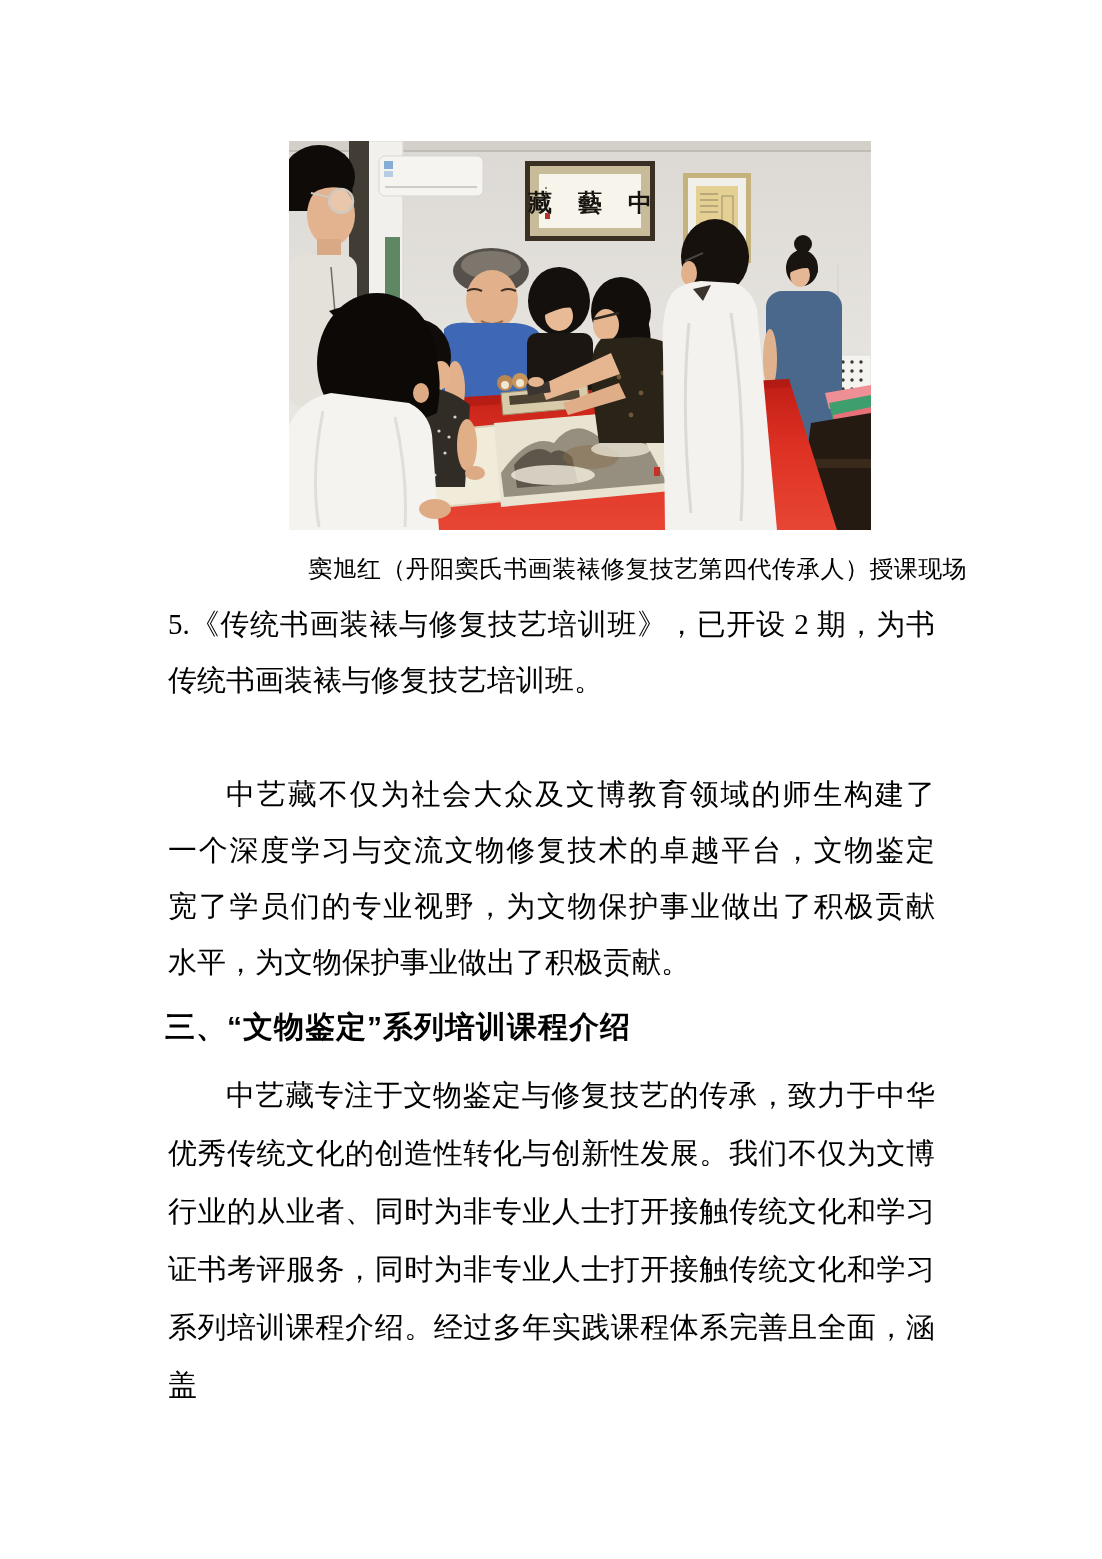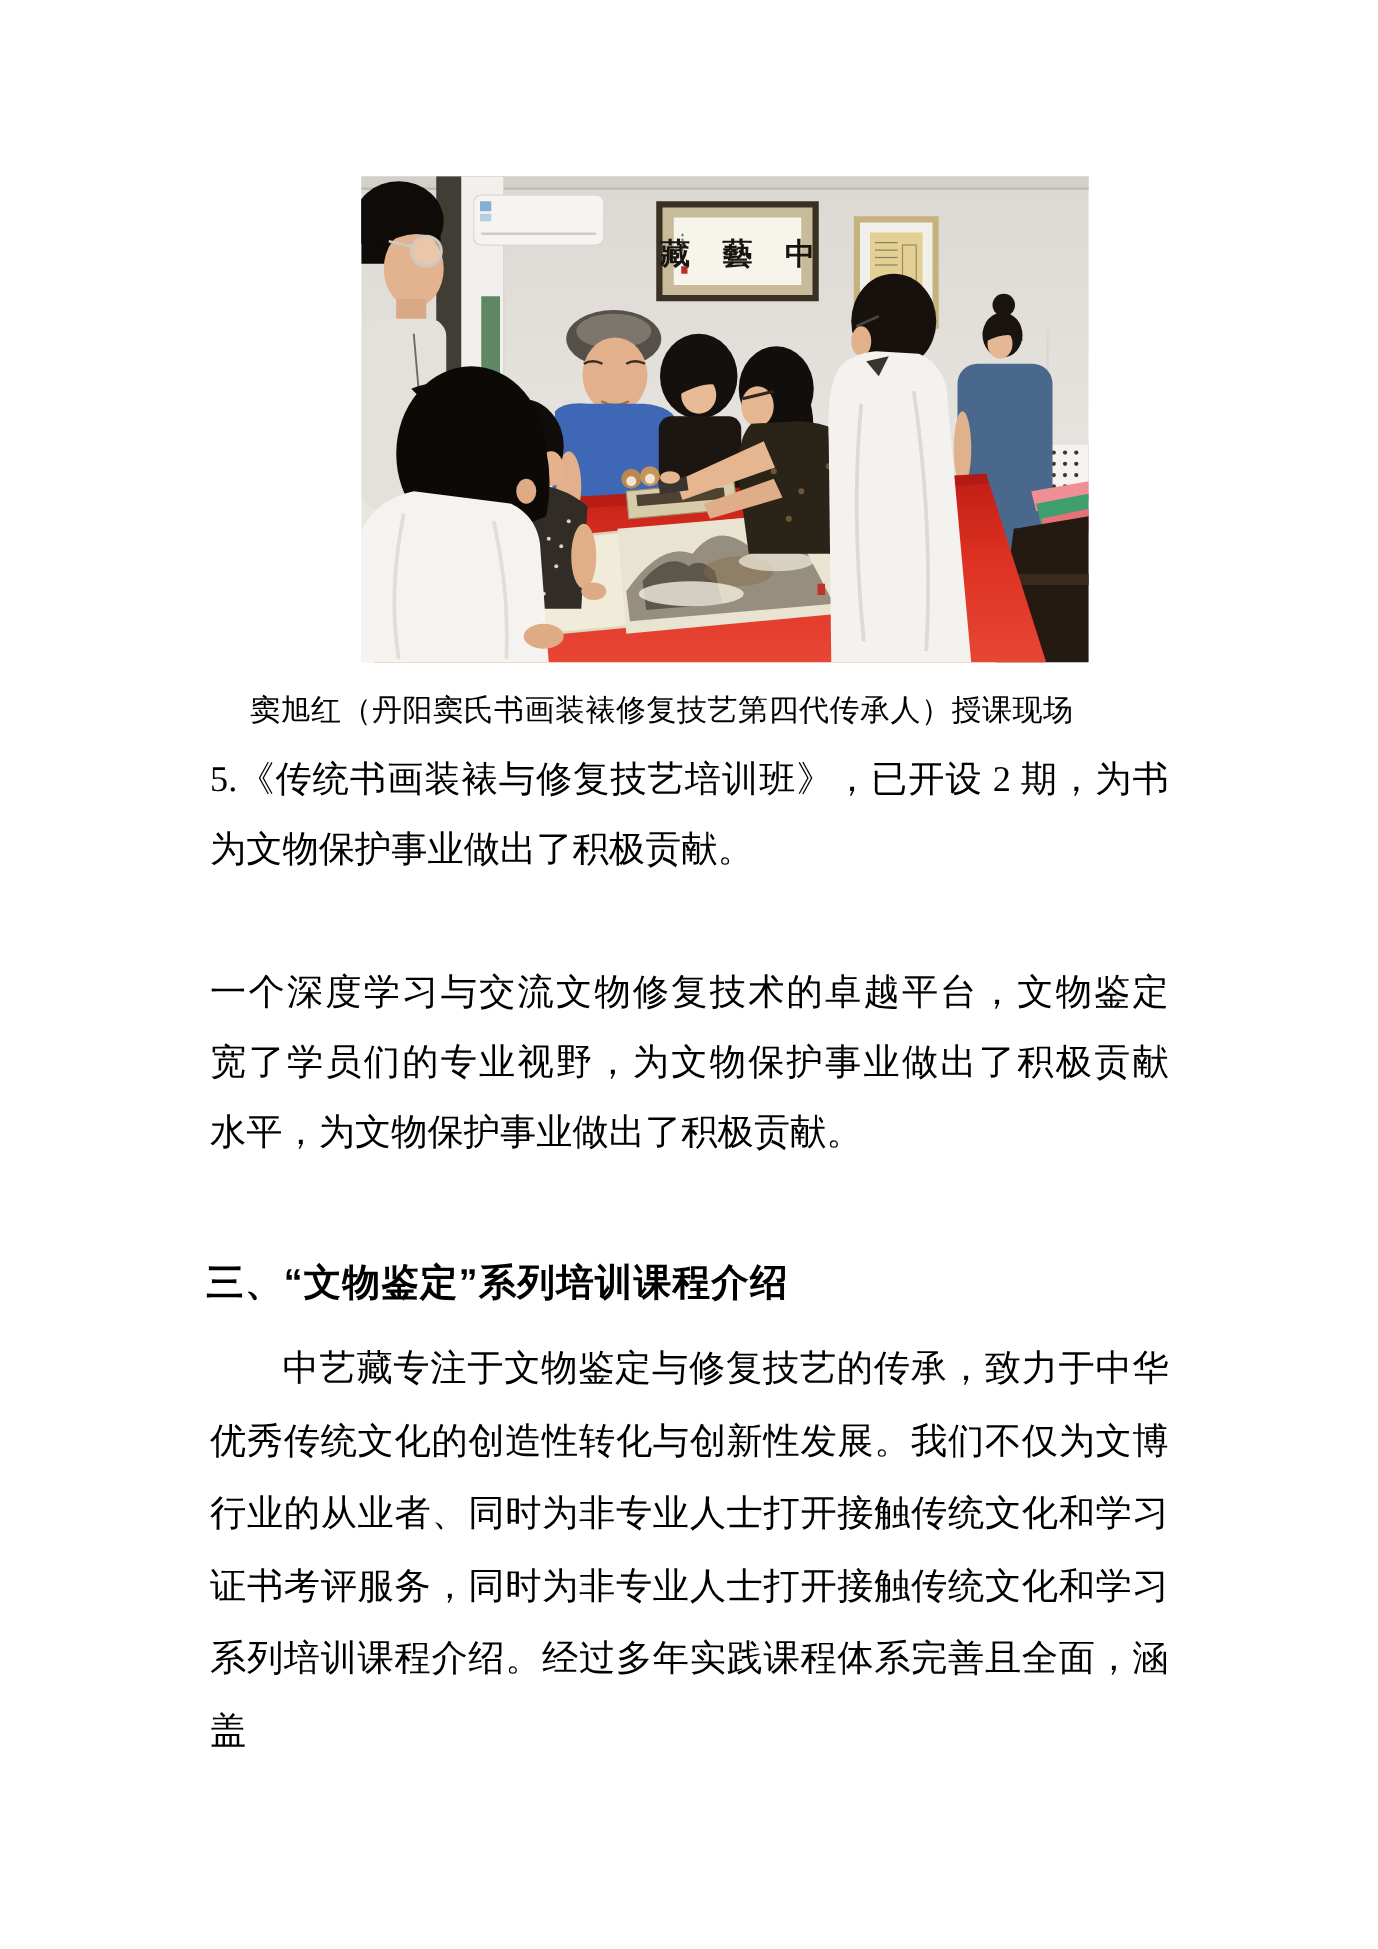--- a/index.html
+++ b/index.html
@@ -4,21 +4,21 @@
 <style>
   html,body{margin:0;padding:0;background:#ffffff;}
   .page{
     position:relative;width:980px;height:1559px;background:#ffffff;
     font-family:"Liberation Serif","DejaVu Serif",serif;color:#000;overflow:hidden;
   }
   .photo{position:absolute;left:289px;top:141px;width:582px;height:389px;}
   .photo svg{display:block;width:582px;height:389px;}
   .caption{
     position:absolute;left:200px;top:547px;width:767px;height:44px;
-    font-size:24px;line-height:44px;text-align:left;letter-spacing:0.4px;
+    font-size:24px;line-height:44px;text-align:right;letter-spacing:0.4px;
   }
   .textcol{position:absolute;left:168px;width:767px;}
   .line{
     display:block;font-size:29px;height:56px;line-height:56px;
     text-align:justify;text-align-last:justify;text-justify:inter-character;
   }
   .line.ind{padding-left:58px;}
   .line.end{text-align-last:left;}
   #item5{top:596px;}
   #para1{top:766px;}
@@ -261,24 +261,25 @@
         <path d="M442,172 C452,240 456,310 452,380" stroke="#dcdad4" stroke-width="3" fill="none"></path>
         <polygon points="404,148 422,144 414,160" fill="#3a342c"></polygon>
       </g>
     </svg>
   </div>
 
   <div class="caption">窦旭红（丹阳窦氏书画装裱修复技艺第四代传承人）授课现场</div>
 
   <div class="textcol" id="item5">
     <span class="line">5.《传统书画装裱与修复技艺培训班》，已开设 2 期，为书</span>
-    <span class="line end">为文物保护事业做出了积极贡献。</span>
+    <span class="line end">传统书画装裱与修复技艺培训班。</span>
   </div>
 
   <div class="textcol" id="para1">
+    <span class="line ind">中艺藏不仅为社会大众及文博教育领域的师生构建了</span>
     <span class="line">一个深度学习与交流文物修复技术的卓越平台，文物鉴定</span>
     <span class="line">宽了学员们的专业视野，为文物保护事业做出了积极贡献</span>
     <span class="line end">水平，为文物保护事业做出了积极贡献。</span>
   </div>
 
   <div class="heading">三、“文物鉴定”系列培训课程介绍</div>
 
   <div class="textcol" id="para2">
     <span class="line ind">中艺藏专注于文物鉴定与修复技艺的传承，致力于中华</span>
     <span class="line">优秀传统文化的创造性转化与创新性发展。我们不仅为文博</span>

